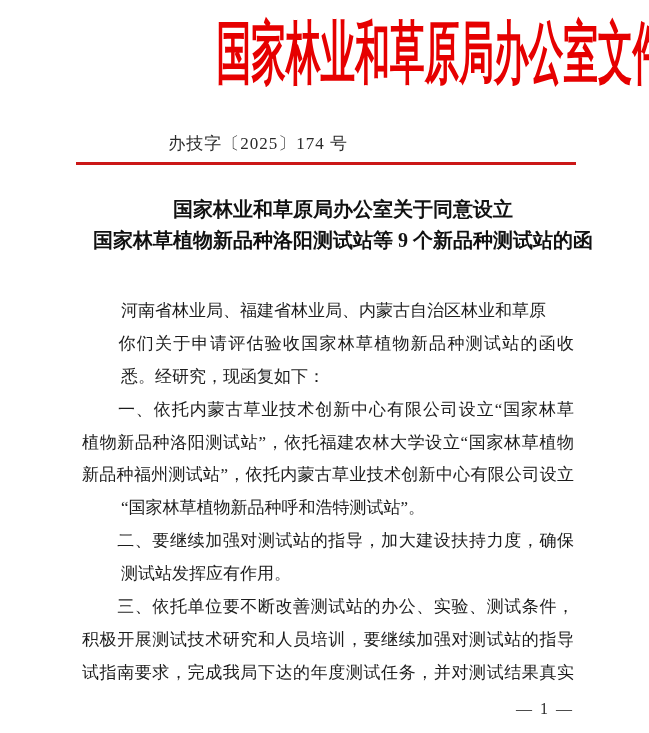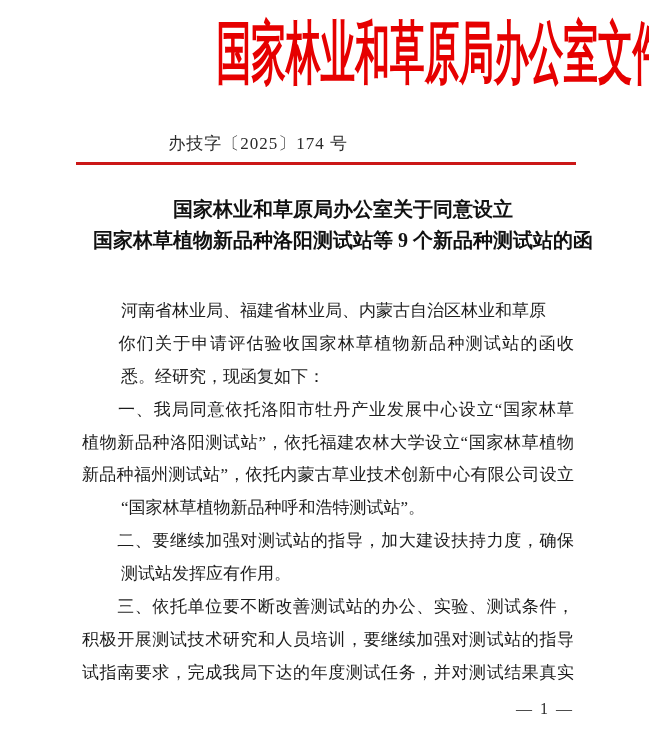--- a/index.html
+++ b/index.html
@@ -117,21 +117,21 @@
 
   <div class="doc-title">
     <div class="t-line">国家林业和草原局办公室关于同意设立</div>
     <div class="t-line">国家林草植物新品种洛阳测试站等 9 个新品种测试站的函</div>
   </div>
 
   <div class="body-block">
     <div class="line nj">河南省林业局、福建省林业局、内蒙古自治区林业和草原局：</div>
     <div class="line j">　　你们关于申请评估验收国家林草植物新品种测试站的函收</div>
     <div class="line nj">悉。经研究，现函复如下：</div>
-    <div class="line j">　　一、我局同意依托洛阳市牡丹产业发展中心设立“国家林草</div>
+    <div class="line j">　　一、依托内蒙古草业技术创新中心有限公司设立“国家林草</div>
     <div class="line j">植物新品种洛阳测试站”，依托福建农林大学设立“国家林草植物</div>
     <div class="line j">新品种福州测试站”，依托内蒙古草业技术创新中心有限公司设立</div>
     <div class="line nj">“国家林草植物新品种呼和浩特测试站”。</div>
     <div class="line j">　　二、要继续加强对测试站的指导，加大建设扶持力度，确保</div>
     <div class="line nj">测试站发挥应有作用。</div>
     <div class="line j">　　三、依托单位要不断改善测试站的办公、实验、测试条件，</div>
     <div class="line j">积极开展测试技术研究和人员培训，要继续加强对测试站的指导</div>
     <div class="line j">试指南要求，完成我局下达的年度测试任务，并对测试结果真实</div>
   </div>
 

